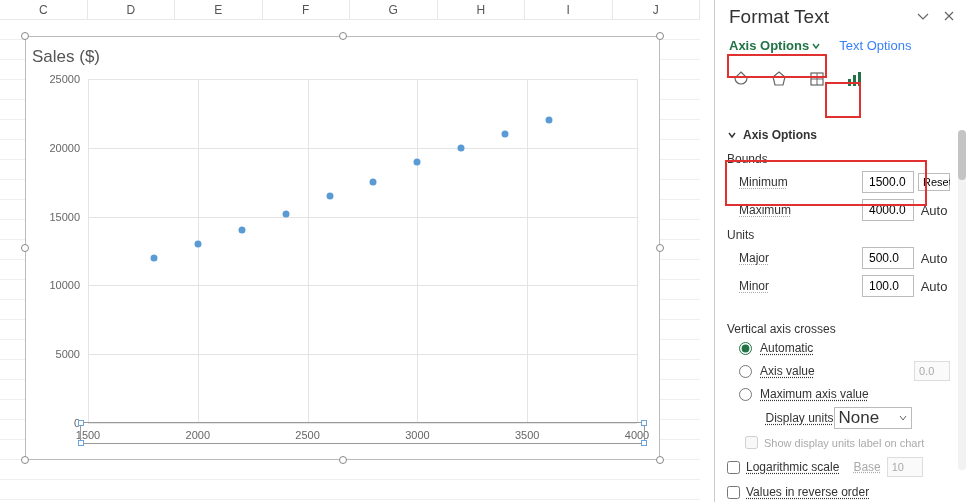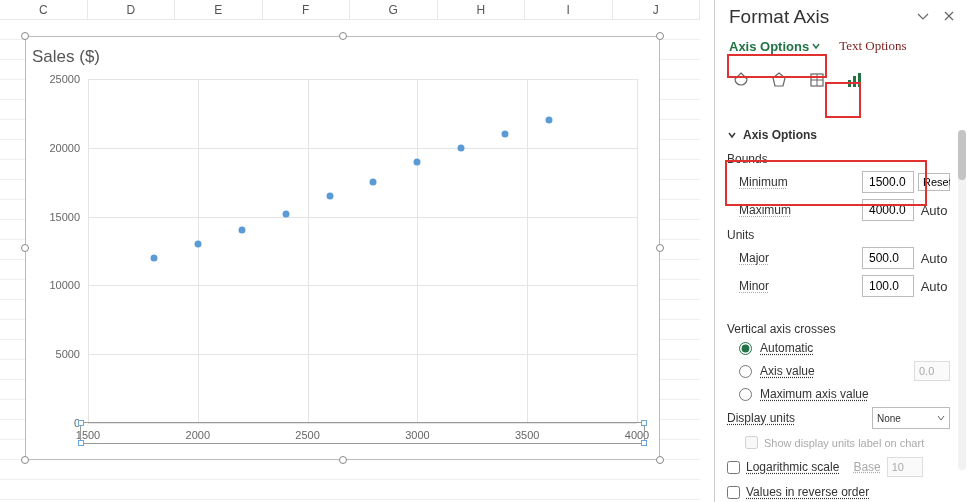--- a/index.html
+++ b/index.html
@@ -30,37 +30,37 @@
 .data-point { position: absolute; width: 7px; height: 7px; background: #5b9bd5; border-radius: 50%; transform: translate(-50%, -50%); }
 .axis-sel { position: absolute; border: 1px solid #999; }
 .axis-corner { position: absolute; width: 6px; height: 6px; background: #fff; border: 1px solid #6aa5da; }
 
 
 .panel { position: absolute; top: 0; right: 0; width: 256px; height: 502px; background: #fff; border-left: 1px solid #ccc; font-size: 13px; color: #333; }
 .panel-title { font-size: 19px; padding: 6px 14px 8px; display: flex; align-items: center; justify-content: space-between; }
 .panel-title-icons { display: flex; gap: 12px; color: #666; }
 .panel-tabs { padding: 2px 14px 10px; display: flex; gap: 18px; align-items: center; }
 .tab-active { color: #217346; font-weight: 600; display: flex; align-items: center; gap: 2px; }
-.tab-idle { color: #7f1d1d; font-family: Liberation Serif, serif; }
+.tab-idle { color: #3b82f6; }
 .icon-row { padding: 4px 14px 12px; display: flex; gap: 14px; align-items: center; }
 .icon-btn { width: 24px; height: 24px; display: flex; align-items: center; justify-content: center; color: #666; }
 .icon-btn.active-icon { color: #217346; }
 .panel-body { position: absolute; top: 124px; left: 12px; right: 20px; bottom: 0; overflow: hidden; }
 .section-header { display: flex; align-items: center; gap: 6px; font-weight: 600; font-size: 12px; padding: 4px 0 6px; }
 .field-row { display: flex; align-items: center; justify-content: space-between; padding: 3px 0 3px 12px; font-size: 12px; }
 .field-label { flex: 1; text-decoration: underline; text-decoration-style: dotted; text-underline-offset: 2px; text-decoration-color: #aaa; }
 .field-input { width: 52px; border: 1px solid #bbb; padding: 2px 6px; font-size: 12px; height: 22px; }
 .field-side { width: 32px; font-size: 13px; text-align: center; margin-left: 4px; }
 .reset-btn { border: 1px solid #bbb; padding: 2px 4px; font-size: 11px; background: #fff; }
 .sub-label { font-size: 12px; padding: 4px 0 2px 0; }
 .radio-row { display: flex; align-items: center; gap: 8px; padding: 3px 0 3px 12px; font-size: 12px; }
 .radio-row input[type=radio] { accent-color: #217346; }
 .cb-row { display: flex; align-items: center; gap: 6px; padding: 4px 0 4px 0; font-size: 12px; }
 .dim { color: #aaa; }
-.select-box { width: 78px; border: 1px solid #bbb; height: 22px; font-size: 10px; padding: 0 4px; background: #fff; display: flex; align-items: center; justify-content: space-between; }
+.select-box { width: 78px; border: 1px solid #bbb; height: 22px; font-size: 17px; padding: 0 4px; background: #fff; display: flex; align-items: center; justify-content: space-between; }
 .small-input { width: 36px; border: 1px solid #ddd; padding: 1px 4px; font-size: 11px; color: #aaa; height: 20px; }
 
 .scrollbar-fake { position: absolute; top: 130px; right: 4px; width: 8px; height: 340px; background: #f2f2f2; border-radius: 4px; }
 .scrollbar-thumb { position: absolute; top: 0; width: 8px; height: 50px; background: #c4c4c4; border-radius: 4px; }
 
 .redbox { position: absolute; border: 2px solid #e03030; pointer-events: none; }
 </style>
 </head>
 <body>
 
@@ -155,21 +155,21 @@
       <div class="axis-corner" style="top:-3px;left:-3px"></div>
       <div class="axis-corner" style="top:-3px;right:-3px"></div>
       <div class="axis-corner" style="bottom:-3px;left:-3px"></div>
       <div class="axis-corner" style="bottom:-3px;right:-3px"></div>
     </div>
   </div>
 </div>
 
 <div class="panel">
   <div class="panel-title">
-    <span>Format Axis</span>
+    <span>Format Text</span>
     <span class="panel-title-icons">
       <span><svg width="14" height="14" viewBox="0 0 14 14">
             <path d="M2 5 L7 10 L12 5" fill="none" stroke="currentColor" stroke-width="1.2"></path>
           </svg></span>
       <span><svg width="14" height="14" viewBox="0 0 14 14">
             <path d="M3 3 L11 11 M11 3 L3 11" stroke="currentColor" stroke-width="1.2"></path>
           </svg></span>
     </span>
   </div>
 
@@ -246,21 +246,21 @@
     </div>
     <div class="radio-row">
       <input type="radio" style="">
       <span style="flex:1; text-decoration:underline dotted; text-underline-offset:2px;">Axis value</span>
       <input class="small-input" disabled="" value="0.0" style="">
     </div>
     <div class="radio-row">
       <input type="radio" style="">
       <span style="text-decoration:underline dotted; text-underline-offset:2px;">Maximum axis value</span>
     </div>
-    <div class="field-row" style="padding-left:0;">
+    <div class="field-row" style="padding-left:0;justify-content:center;">
       <span style="text-decoration:underline dotted; text-underline-offset:2px;">Display units</span>
       <div class="select-box">
         <span>None</span>
         <svg width="8" height="8" viewBox="0 0 8 8">
             <path d="M1 2 L4 6 L7 2" fill="none" stroke="#666"></path>
           </svg>
       </div>
     </div>
     <div class="cb-row dim" style="padding-left:18px;">
       <input type="checkbox" disabled="" style="">

